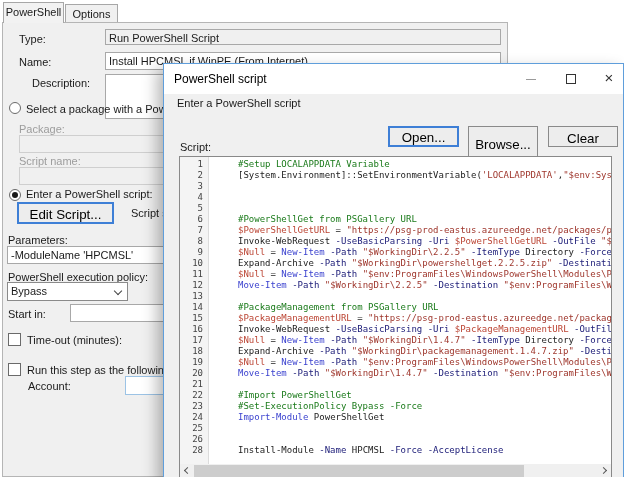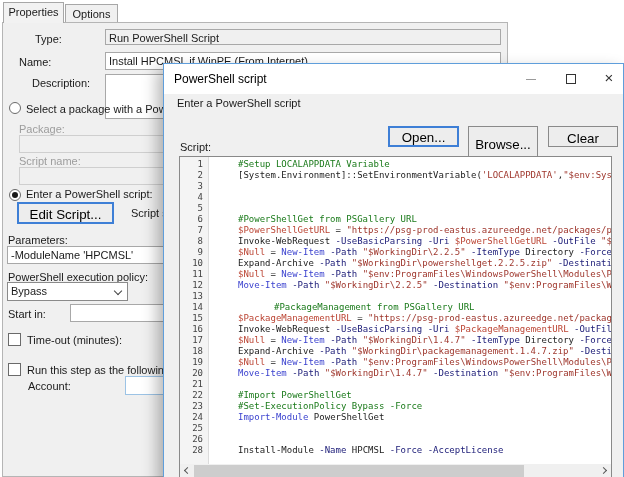--- a/index.html
+++ b/index.html
@@ -55,26 +55,26 @@
   .sarrow { position:absolute; top:4px; width:5px; height:5px; border-right:1px solid #555;
     border-bottom:1px solid #555; }
   .sarrow.left  { left:5px;  transform:rotate(135deg); }
   .sarrow.right { right:5px; transform:rotate(-45deg); }
 </style>
 </head>
 <body>
 
 <div id="props">
 
-  <div class="tab active" style="left:3px; top:2px; width:61px; height:21px;">Properties</div>
+  <div class="tab active" style="left:3px; top:2px; width:61px; height:21px;">PowerShell</div>
   <div class="tab" style="left:65px; top:4px; width:53px; height:19px;">Options</div>
 
   <div id="tabpage">
 
-    <div class="lbl" style="left:16px; top:10px;margin-left:16px;">Type:</div>
+    <div class="lbl" style="left:16px; top:10px;">Type:</div>
     <div class="field ro" style="left:102px; top:6px; width:396px; height:16px;">Run PowerShell Script</div>
 
     <div class="lbl" style="left:16px; top:33px;">Name:</div>
     <div class="field" style="left:102px; top:29px; width:396px; height:18px;">Install HPCMSL if WinPE (From Internet)</div>
 
     <div class="lbl" style="left:16px; top:54px;padding-left:13px;">Description:</div>
     <div class="field" style="left:102px; top:51px; width:396px; height:45px;"></div>
 
     <div class="radio" style="left:6px; top:79px;"></div>
     <div class="lbl" style="left:23px; top:80px;">Select a package with a PowerShe</div>
@@ -186,21 +186,21 @@
         <div class="sline">
           <span class="lnum">12</span>
           <span class="lcode"><span style="color: rgb(60, 67, 207);">Move-Item</span><span style="color: rgb(34, 34, 34);"> </span><span style="color: rgb(32, 32, 122);">-Path</span><span style="color: rgb(34, 34, 34);"> </span><span style="color: rgb(158, 53, 43);">"$WorkingDir\2.2.5"</span><span style="color: rgb(34, 34, 34);"> </span><span style="color: rgb(32, 32, 122);">-Destination</span><span style="color: rgb(34, 34, 34);"> </span><span style="color: rgb(158, 53, 43);">"$env:ProgramFiles\Win</span></span>
         </div>
         <div class="sline">
           <span class="lnum">13</span>
           <span class="lcode"></span>
         </div>
         <div class="sline">
           <span class="lnum">14</span>
-          <span class="lcode"><span style="color: rgb(26, 122, 26); margin-left: 36px;">#PackageManagement from PSGallery URL</span></span>
+          <span class="lcode"><span style="color: rgb(26, 122, 26);">#PackageManagement from PSGallery URL</span></span>
         </div>
         <div class="sline">
           <span class="lnum">15</span>
           <span class="lcode"><span style="color: rgb(187, 68, 51);">$PackageManagementURL</span><span style="color: rgb(34, 34, 34);"> = </span><span style="color: rgb(158, 53, 43);">"https://psg-prod-eastus.azureedge.net/packages</span></span>
         </div>
         <div class="sline">
           <span class="lnum">16</span>
           <span class="lcode"><span style="color: rgb(34, 34, 34);">Invoke-WebRequest </span><span style="color: rgb(32, 32, 122);">-UseBasicParsing</span><span style="color: rgb(34, 34, 34);"> </span><span style="color: rgb(32, 32, 122);">-Uri</span><span style="color: rgb(34, 34, 34);"> </span><span style="color: rgb(187, 68, 51);">$PackageManagementURL</span><span style="color: rgb(34, 34, 34);"> </span><span style="color: rgb(32, 32, 122);">-OutFile</span></span>
         </div>
         <div class="sline">

